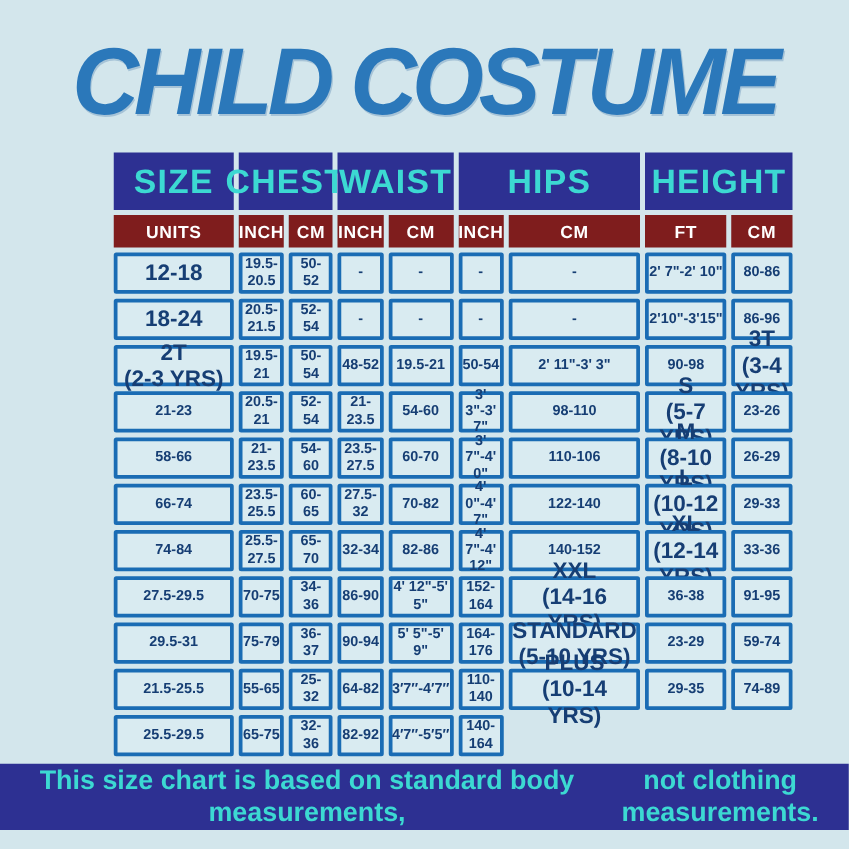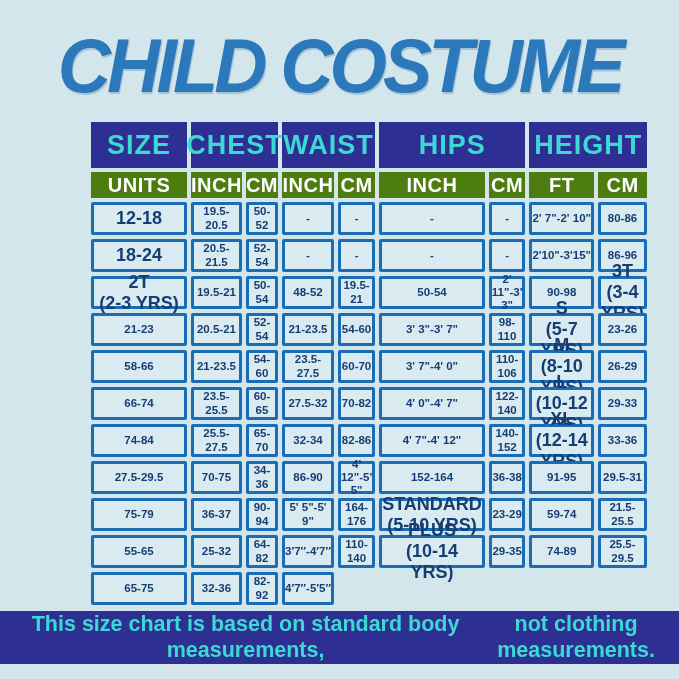--- a/index.html
+++ b/index.html
@@ -35,24 +35,24 @@
     padding-left:46px;
   }
   .hcell{
     background:#2d3092;
     color:#3cd9d2;
     display:flex;align-items:center;justify-content:center;
     font-weight:bold;font-size:27px;letter-spacing:1px;
   }
   .span2{grid-column:span 2;}
   .ucell{
-    background:#4d7c0f;
+    background:#7f1d1d;
     color:#ffffff;
     display:flex;align-items:center;justify-content:center;
-    font-weight:bold;font-size:20px;letter-spacing:0.5px;
+    font-weight:bold;font-size:14px;letter-spacing:0.5px;
   }
   .cell{
     box-sizing:border-box;
     background:#d9ebf1;
     border:3px solid #1a6cb4;
     border-radius:2px;
     color:#163e74;
     font-weight:bold;
     font-size:11.5px;
     line-height:1.15;
@@ -181,20 +181,24 @@
           <div>XL</div>
           <div>(12-14 YRS)</div>
         </div>
         <div class="cell">33-36</div>
         <div class="cell">27.5-29.5</div>
         <div class="cell">70-75</div>
         <div class="cell">34-36</div>
         <div class="cell">86-90</div>
         <div class="cell">4' 12"-5' 5"</div>
         <div class="cell">152-164</div>
+        <div class="cell size-cell">
+          <div>XXL</div>
+          <div>(14-16 YRS)</div>
+        </div>
         <div class="cell">36-38</div>
         <div class="cell">91-95</div>
         <div class="cell">29.5-31</div>
         <div class="cell">75-79</div>
         <div class="cell">36-37</div>
         <div class="cell">90-94</div>
         <div class="cell">5' 5"-5' 9"</div>
         <div class="cell">164-176</div>
         <div class="cell size-cell">
           <div>STANDARD</div>
@@ -212,20 +216,21 @@
           <div>PLUS</div>
           <div>(10-14 YRS)</div>
         </div>
         <div class="cell">29-35</div>
         <div class="cell">74-89</div>
         <div class="cell">25.5-29.5</div>
         <div class="cell">65-75</div>
         <div class="cell">32-36</div>
         <div class="cell">82-92</div>
         <div class="cell">4′7″-5′5″</div>
+        <div class="cell">140-164</div>
       </div>
   </div>
 
   <div class="banner">
     <div>This size chart is based on standard body measurements,</div>
     <div>not clothing measurements.</div>
   </div>
 
 </div>
 

